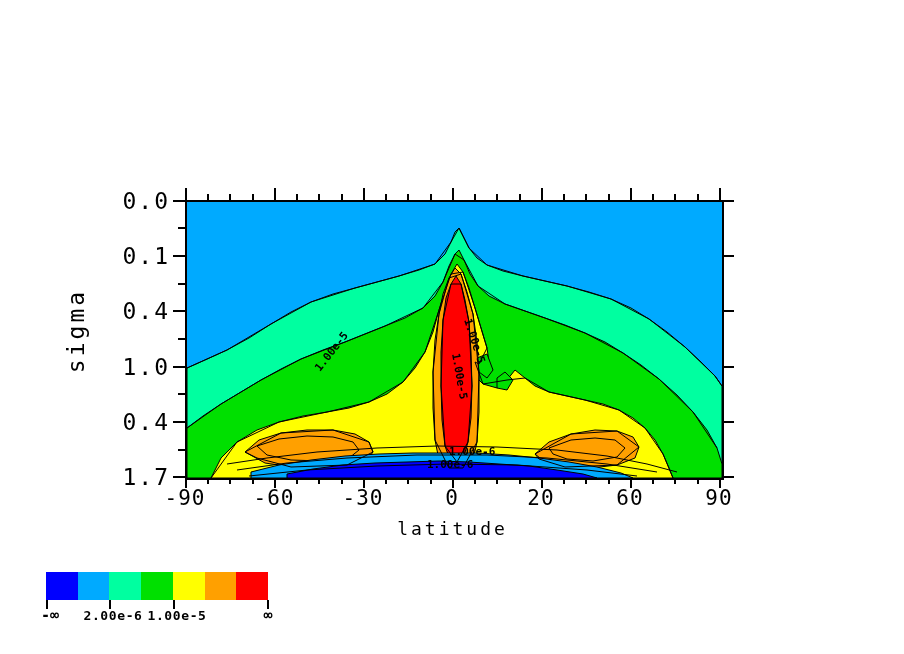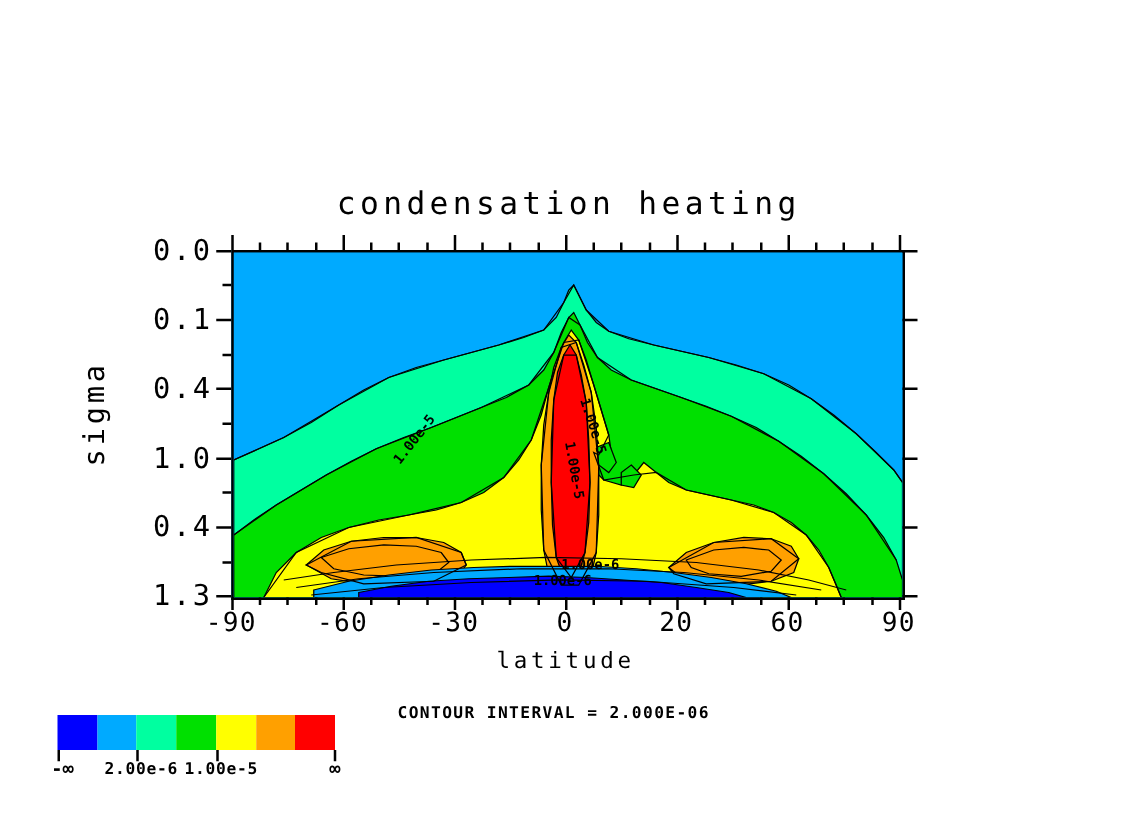--- a/index.html
+++ b/index.html
@@ -80,21 +80,20 @@
 
   
   .clbl{font-family:"DejaVu Sans Mono","Liberation Mono",monospace;
         font-size:11px;font-weight:bold;fill:#000;}
 </style>
 </head>
 <body>
 
 <div id="root">
 
-  <div class="abs" id="title">condensation heating</div>
 
   <div class="abs" id="plotframe">
     <svg id="plotsvg" width="535" height="276" viewBox="0 0 535 276">
       <defs>
         <clipPath id="clipbox">
             <rect x="0" y="0" width="535" height="276"></rect>
           </clipPath>
       </defs>
       <g clip-path="url(#clipbox)" stroke="#000" stroke-width="1">
 
@@ -275,26 +274,25 @@
   <div class="xlab" style="left:452px">0</div>
   <div class="xlab" style="left:541px">20</div>
   <div class="xlab" style="left:630px">60</div>
   <div class="xlab" style="left:719px">90</div>
 
   <div class="ylab" style="top:201px">0.0</div>
   <div class="ylab" style="top:256px">0.1</div>
   <div class="ylab" style="top:311px">0.4</div>
   <div class="ylab" style="top:367px">1.0</div>
   <div class="ylab" style="top:422px">0.4</div>
-  <div class="ylab" style="top:477px">1.3</div>
+  <div class="ylab" style="top:477px">1.7</div>
 
   <div class="abs" id="xaxis-title">latitude</div>
   <div class="abs" id="yaxis-title">sigma</div>
 
-  <div class="abs" id="ci-note">CONTOUR INTERVAL = 2.000E-06</div>
 
   <div class="abs" id="colorbar">
     <div class="sw" style="background:#0000FF"></div>
     <div class="sw" style="background:#00AAFF"></div>
     <div class="sw" style="background:#00FFA0"></div>
     <div class="sw" style="background:#00E000"></div>
     <div class="sw" style="background:#FFFF00"></div>
     <div class="sw" style="background:#FFA000"></div>
     <div class="sw" style="background:#FF0000"></div>
   </div>

